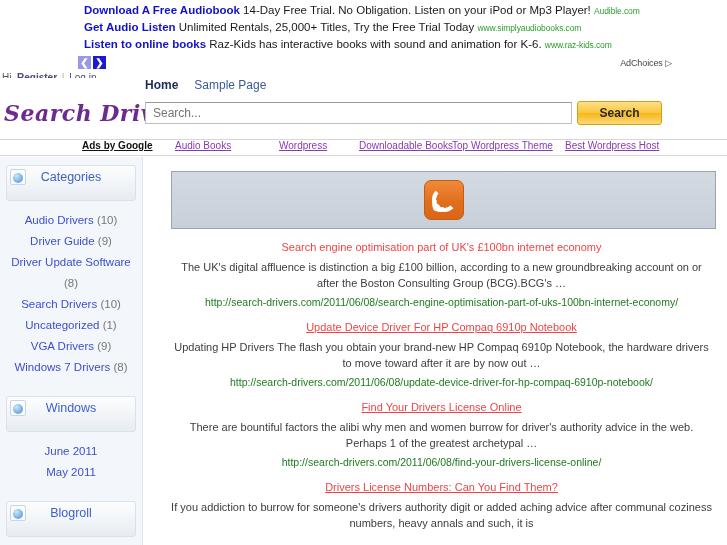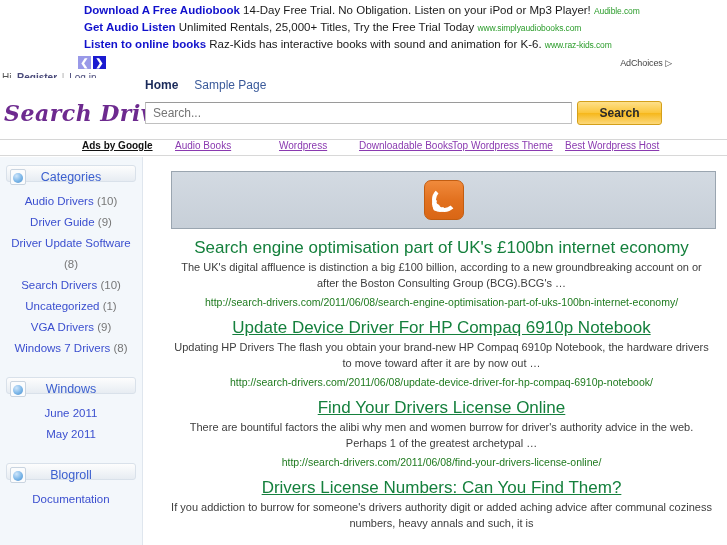--- a/index.html
+++ b/index.html
@@ -171,21 +171,21 @@
   .sidebar {
     position: absolute;
     left: 0; top: 0;
     width: 143px; height: 388px;
     background: #f3f7fb;
     border-right: 1px solid #dfe6ee;
   }
   .widget-title {
     position: relative;
     margin: 8px 6px 0 6px;
-    height: 17px;
+    height: 36px;
     background: linear-gradient(to bottom,#fdfdfd 0%,#f2f5f8 50%,#e7ecf2 100%);
     border: 1px solid #d9e1ea;
     border-radius: 3px;
     text-align: center;
     line-height: 23px;
     font-size: 12.5px;
     color: #3b5fcf;
   }
   .widget-title .globe {
     position: absolute;
@@ -254,22 +254,22 @@
     border: 4px solid #fff;
     border-right-color: transparent;
     border-top-color: transparent;
     border-radius: 50%;
   }
   .rss-icon .arc1 { left: 7px; bottom: 7px; width: 16px; height: 16px; }
   .rss-icon .arc2 { left: 7px; bottom: 7px; width: 25px; height: 25px; }
 
   .post { margin-top: 11px; padding: 0 14px 0 26px; }
   .post-title {
-    font-size: 17px;
-    color: #15803d;
+    font-size: 11px;
+    color: #ef4444;
     font-weight: normal;
     margin: 9px 0 4px 0;
     line-height: 15px;
   }
   .post-title.underlined { text-decoration: underline; }
   .post-excerpt {
     font-size: 11px;
     color: #3d3d3d;
     line-height: 16px;
     margin: 0 0 4px 0;

